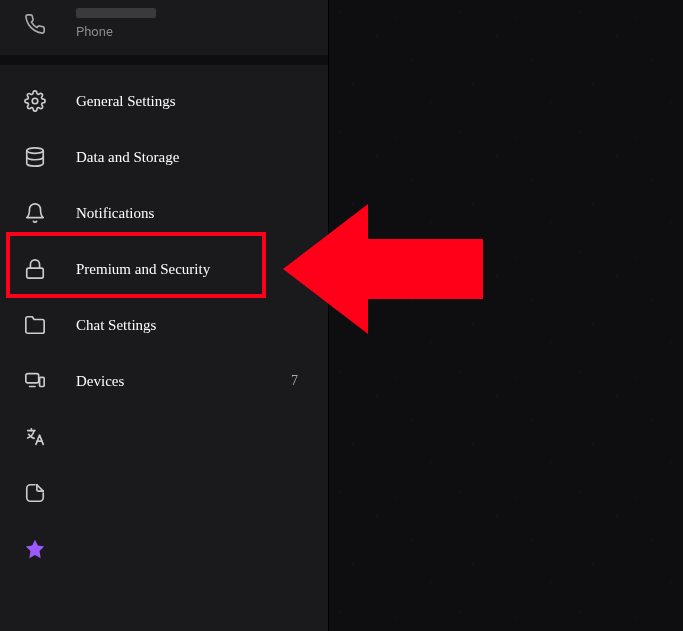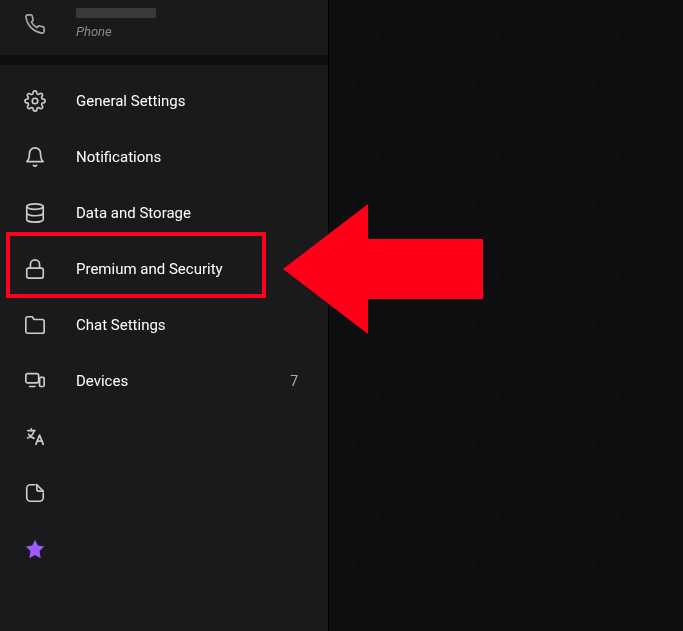--- a/index.html
+++ b/index.html
@@ -41,31 +41,31 @@
   .profile-value {
     width: 80px;
     height: 10px;
     background: #3a3a3c;
     border-radius: 2px;
     margin-bottom: 2px;
   }
   .profile-label {
     font-size: 13px;
     color: #8a8a8c;
-    font-style: italic;
   }
   .divider {
     height: 10px;
     background: #0e0e10;
     width: 100%;
   }
   .menu {
     display: flex;
     flex-direction: column;
     padding-top: 8px;
+    font-family: Liberation Serif, serif;
   }
   .menu-item {
     display: flex;
     align-items: center;
     padding: 0 24px;
     height: 56px;
     gap: 30px;
     cursor: pointer;
     position: relative;
   }
@@ -159,36 +159,36 @@
             <circle cx="12" cy="12" r="3"></circle>
             <path d="M19.4 15a1.65 1.65 0 0 0 .33 1.82l.06.06a2 2 0 1 1-2.83 2.83l-.06-.06a1.65 1.65 0 0 0-1.82-.33 1.65 1.65 0 0 0-1 1.51V21a2 2 0 1 1-4 0v-.09a1.65 1.65 0 0 0-1-1.51 1.65 1.65 0 0 0-1.82.33l-.06.06a2 2 0 1 1-2.83-2.83l.06-.06a1.65 1.65 0 0 0 .33-1.82 1.65 1.65 0 0 0-1.51-1H3a2 2 0 1 1 0-4h.09a1.65 1.65 0 0 0 1.51-1 1.65 1.65 0 0 0-.33-1.82l-.06-.06a2 2 0 1 1 2.83-2.83l.06.06a1.65 1.65 0 0 0 1.82.33h0a1.65 1.65 0 0 0 1-1.51V3a2 2 0 1 1 4 0v.09a1.65 1.65 0 0 0 1 1.51 1.65 1.65 0 0 0 1.82-.33l.06-.06a2 2 0 1 1 2.83 2.83l-.06.06a1.65 1.65 0 0 0-.33 1.82v0a1.65 1.65 0 0 0 1.51 1H21a2 2 0 1 1 0 4h-.09a1.65 1.65 0 0 0-1.51 1z"></path>
           </svg>
       </span>
       <span class="label">General Settings</span>
     </div>
 
     <div class="menu-item">
       <span class="icon">
         <svg width="22" height="22" viewBox="0 0 24 24" fill="none" stroke="currentColor" stroke-width="1.8" stroke-linecap="round" stroke-linejoin="round">
-            <path d="M18 8A6 6 0 1 0 6 8c0 7-3 9-3 9h18s-3-2-3-9"></path>
-            <path d="M13.73 21a2 2 0 0 1-3.46 0"></path>
-          </svg>
-      </span>
-      <span class="label">Notifications</span>
-    </div>
-
-    <div class="menu-item">
-      <span class="icon">
-        <svg width="22" height="22" viewBox="0 0 24 24" fill="none" stroke="currentColor" stroke-width="1.8" stroke-linecap="round" stroke-linejoin="round">
             <ellipse cx="12" cy="5" rx="9" ry="3"></ellipse>
             <path d="M21 12c0 1.66-4 3-9 3s-9-1.34-9-3"></path>
             <path d="M3 5v14c0 1.66 4 3 9 3s9-1.34 9-3V5"></path>
           </svg>
       </span>
       <span class="label">Data and Storage</span>
+    </div>
+
+    <div class="menu-item">
+      <span class="icon">
+        <svg width="22" height="22" viewBox="0 0 24 24" fill="none" stroke="currentColor" stroke-width="1.8" stroke-linecap="round" stroke-linejoin="round">
+            <path d="M18 8A6 6 0 1 0 6 8c0 7-3 9-3 9h18s-3-2-3-9"></path>
+            <path d="M13.73 21a2 2 0 0 1-3.46 0"></path>
+          </svg>
+      </span>
+      <span class="label">Notifications</span>
     </div>
 
     <div class="menu-item">
       <span class="icon">
         <svg width="22" height="22" viewBox="0 0 24 24" fill="none" stroke="currentColor" stroke-width="1.8" stroke-linecap="round" stroke-linejoin="round">
             <rect x="3" y="11" width="18" height="11" rx="2" ry="2"></rect>
             <path d="M7 11V7a5 5 0 0 1 10 0v4"></path>
           </svg>
       </span>
       <span class="label">Premium and Security</span>

